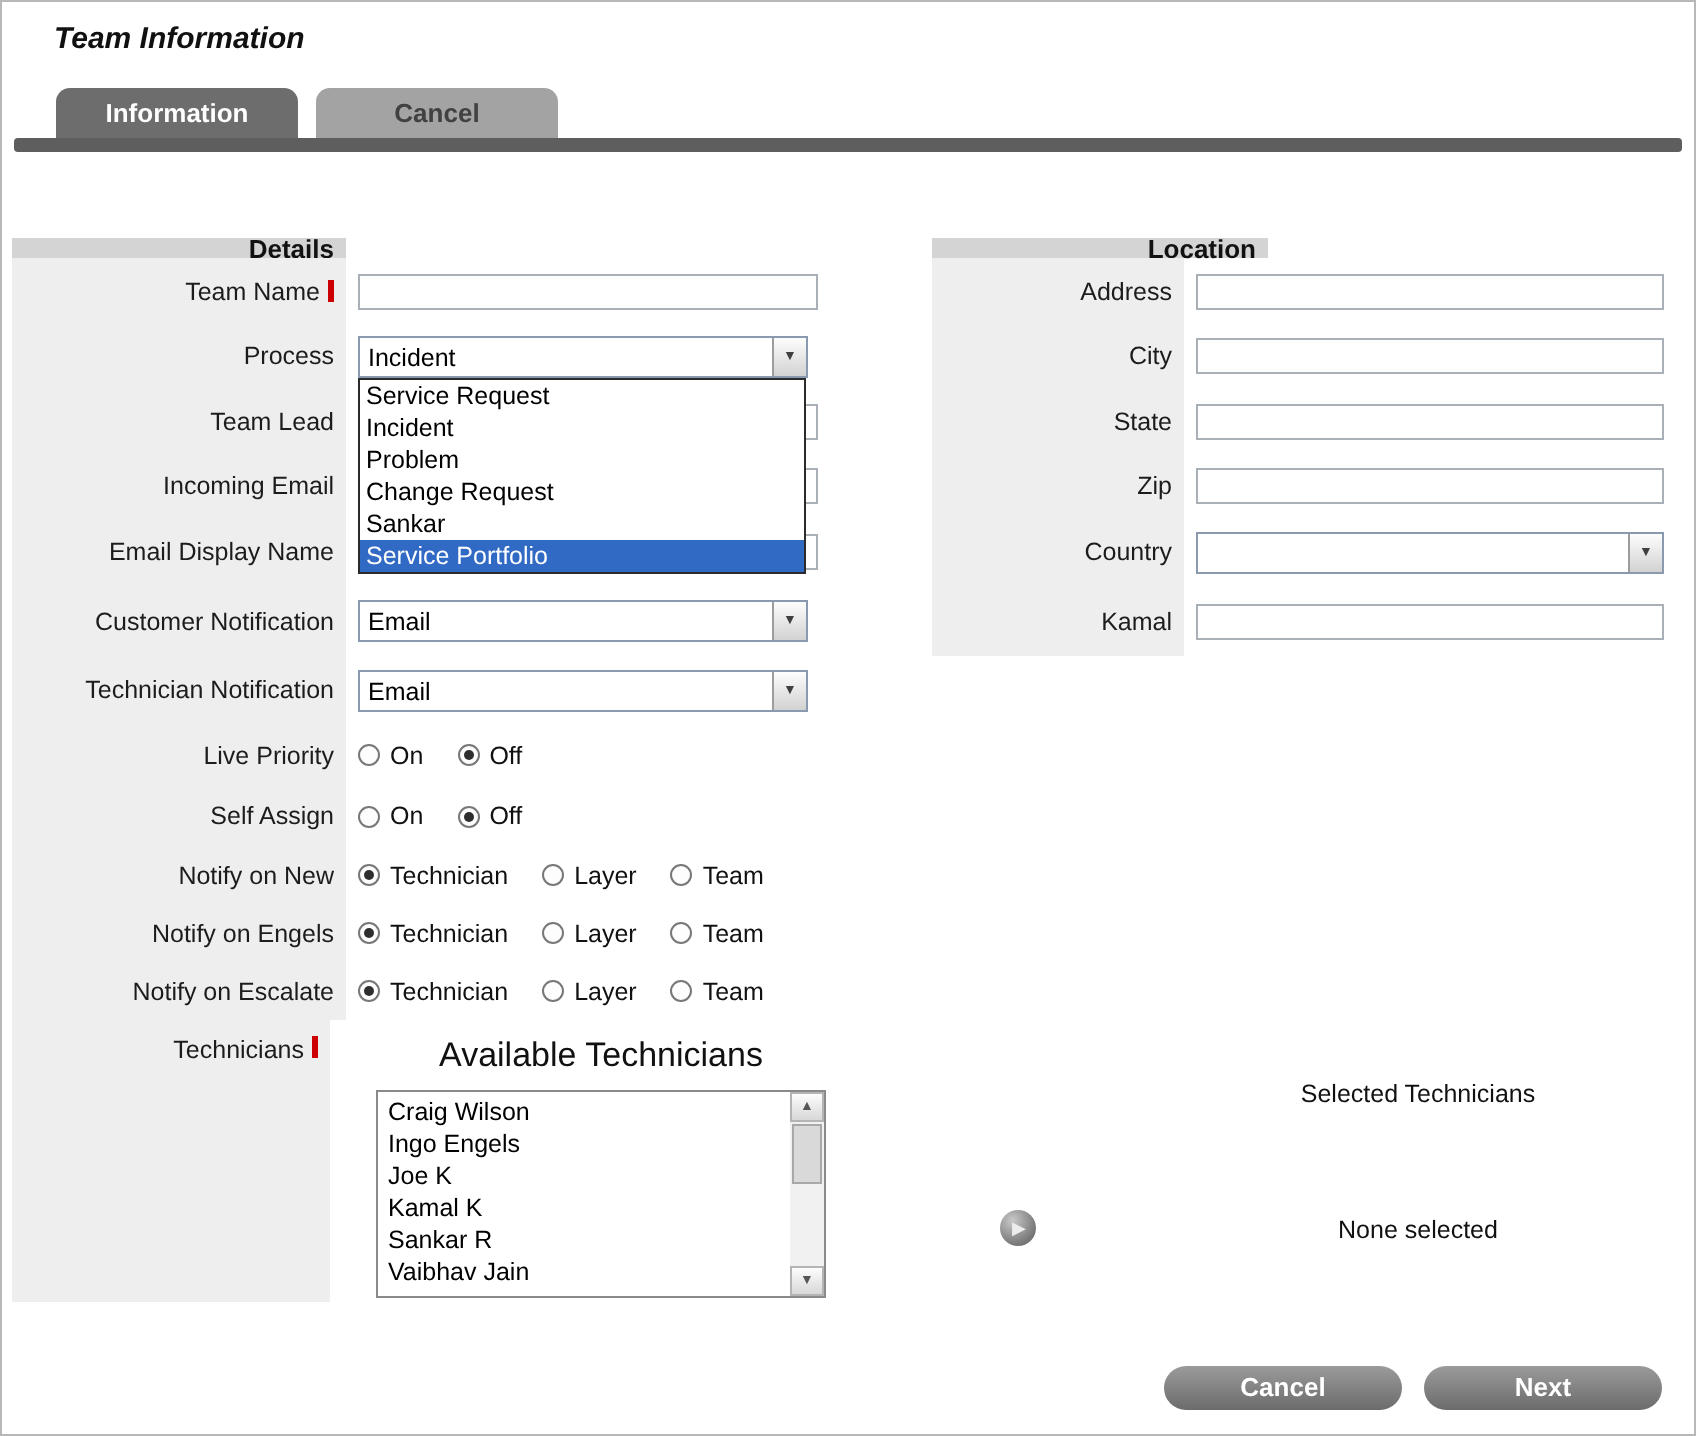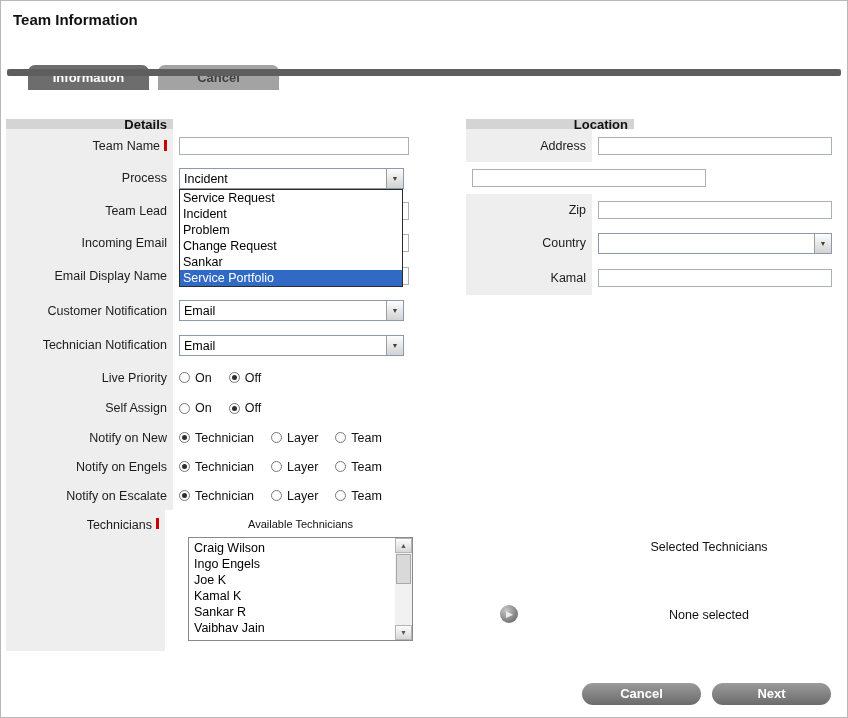--- a/index.html
+++ b/index.html
@@ -1,27 +1,27 @@
 <!DOCTYPE html>
 <html><head>
 <meta charset="utf-8">
 <style>
   * { box-sizing: border-box; }
   body { margin: 0; background: #fff; font-family: "Liberation Sans", sans-serif; }
   .page {
     position: relative; width: 848px; height: 718px;
     background: #fff; border: 1px solid #b8b8b8; overflow: hidden;
   }
-  .titlebar { padding: 10px 0 0 12px; height: 38px; }
+  .titlebar { padding: 10px 0 0 26px; height: 38px; font-style: italic; }
   .title { font-size: 15px; font-weight: bold; color: #111; }
 
   .tabs { position: absolute; top: 43px; left: 27px; display: flex; gap: 9px; }
   .tab {
     height: 25px; width: 121px; border-radius: 7px 7px 0 0;
-    text-align: center; line-height: 26px; font-size: 13px; font-weight: bold; margin-top: 21px;
+    text-align: center; line-height: 26px; font-size: 13px; font-weight: bold;
   }
   .tab.active { background: #6d6d6d; color: #fff; }
   .tab.inactive { background: #a3a3a3; color: #414141; }
   .tabbar { position: absolute; top: 68px; left: 6px; right: 6px; height: 7px; background: #5e5e5e; border-radius: 2px; }
 
   .panel { position: absolute; top: 106px; }
   .panel.details { left: 5px; width: 407px; }
   .panel.location { left: 425px; width: 406px; padding-left: 40px; }
 
   .row { display: flex; }
@@ -57,21 +57,21 @@
 
   .dd {
     position: absolute; left: 178px; top: 188px; width: 224px; z-index: 20;
     background: #fff; border: 1px solid #2b2b2b;
   }
   .dd .opt { height: 16px; line-height: 16px; font-size: 12.5px; padding-left: 3px; color: #000; white-space: nowrap; }
   .dd .opt.sel { background: #316ac5; color: #fff; }
 
   .tech-lcell { align-items: flex-start !important; padding-top: 8px; }
   .tech-fcell { flex-direction: column; align-items: flex-start !important; }
-  .avail-title { width: 225px; margin: 8px 0 0 17px; text-align: center; font-size: 11px; color: #111; }
+  .avail-title { width: 225px; margin: 8px 0 0 17px; text-align: center; font-size: 17px; color: #111; }
   .listbox { width: 225px; height: 104px; margin: 7px 0 0 17px; border: 1px solid #8a8a8a; background: #fff; display: flex; }
   .items { flex: 1; padding: 2px 0 0 5px; font-size: 12.5px; line-height: 16px; color: #000; overflow: hidden; }
   .sbar { width: 17px; background: #f1f1f1; display: flex; flex-direction: column; }
   .sbtn {
     height: 15px; background: linear-gradient(#fdfdfd, #d7d7d7); border: 1px solid #b4b4b4;
     font-size: 7px; color: #555; display: flex; align-items: center; justify-content: center;
   }
   .strack { flex: 1; position: relative; background: #f1f1f1; }
   .sthumb { position: absolute; top: 1px; left: 1px; right: 1px; height: 30px; background: linear-gradient(90deg, #ececec, #cwhite); background: #d9d9d9; border: 1px solid #a8a8a8; }
 
@@ -277,20 +277,27 @@
       <div class="lcell hdr">Location</div>
       <div class="fcell"></div>
     </div>
     <div class="row" style="height:33px">
       <div class="lcell">Address</div>
       <div class="fcell">
           <input class="ti" type="text" style="">
         </div>
     </div>
     <div class="row" style="height:32px">
+      <div class="lcell">City</div>
+      <div class="fcell">
+          <input class="ti" type="text" style="">
+        </div>
+    </div>
+    <div class="row" style="height:33px">
+      <div class="lcell">State</div>
       <div class="fcell">
           <input class="ti" type="text" style="">
         </div>
     </div>
     <div class="row" style="height:32px">
       <div class="lcell">Zip</div>
       <div class="fcell">
           <input class="ti" type="text" style="">
         </div>
     </div>

